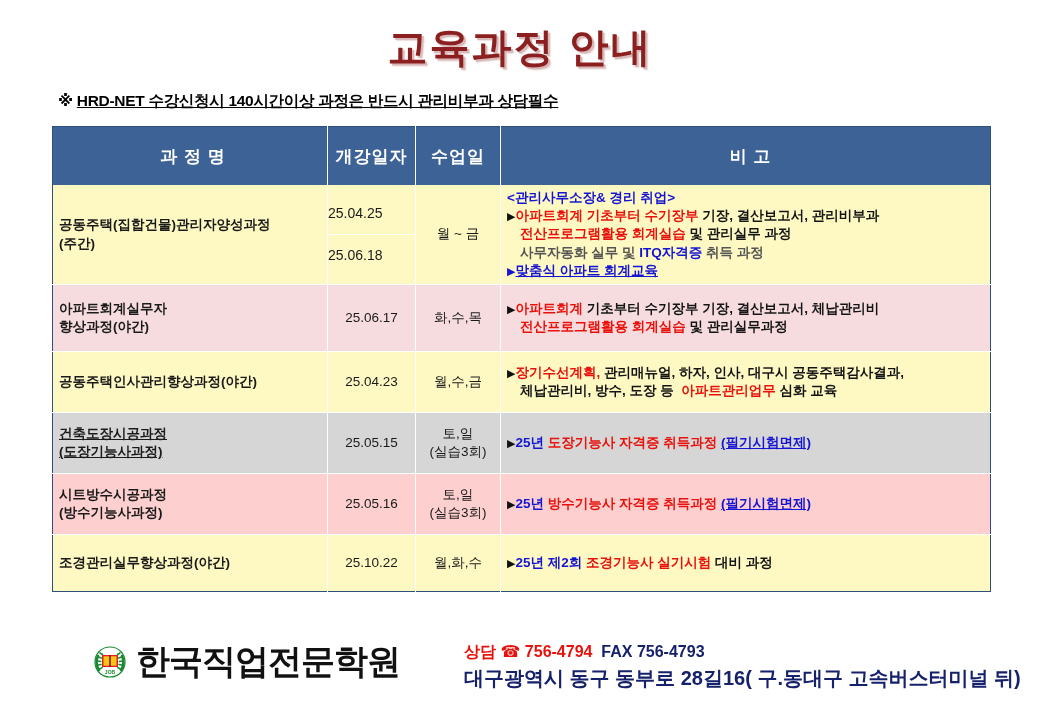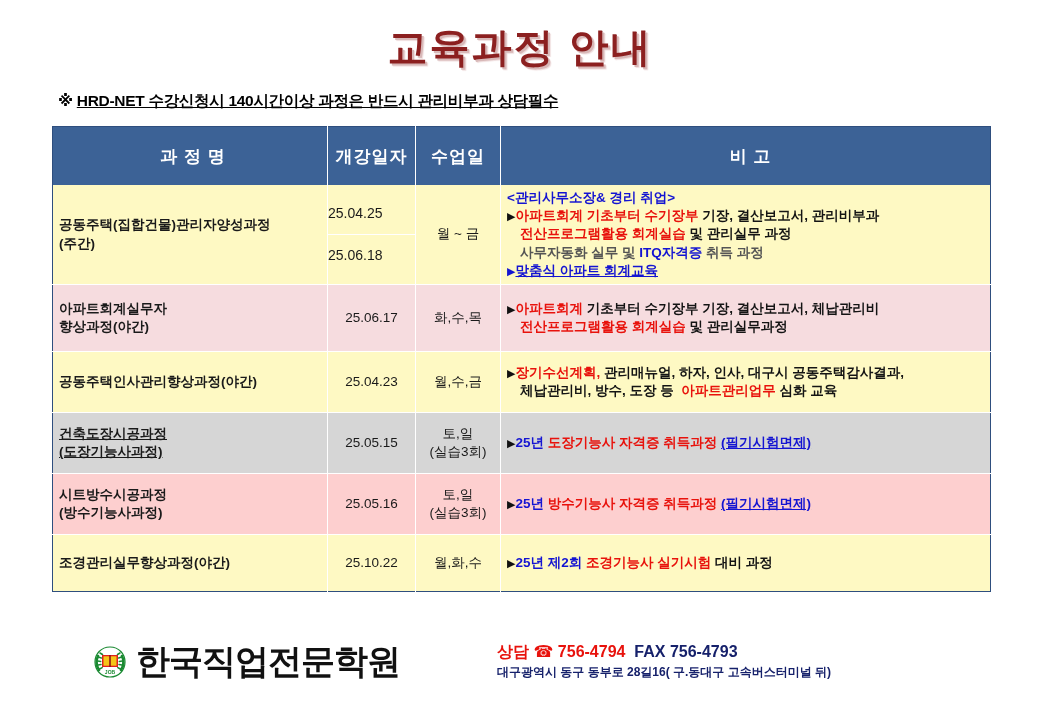--- a/index.html
+++ b/index.html
@@ -117,24 +117,24 @@
     left:92px; top:8px;
     display:flex;gap:8px;
   }
   .emblem{width:36px;height:36px;position:relative;flex:0 0 auto;}
   .logo-text{
     font-size:34px;font-weight:bold;color:#111;letter-spacing:-1px;
     line-height:1;
   }
   .contact{
     position:absolute;
-    left:497px; top:4px;
+    left:464px; top:4px;
   }
   .contact .l1{font-size:16px;line-height:1.45;white-space:nowrap;}
-  .contact .l2{font-size:12px;line-height:1.5;color:#16216b;font-weight:bold;white-space:nowrap;}
+  .contact .l2{font-size:20px;line-height:1.5;color:#16216b;font-weight:bold;white-space:nowrap;}
   .navy{color:#16216b;font-weight:bold;}
   .red-b{color:#e8120c;font-weight:bold;}
 </style>
 </head>
 <body>
 
 <div class="title-wrap">
   <span class="main-title">교육과정 안내</span>
 </div>
 

